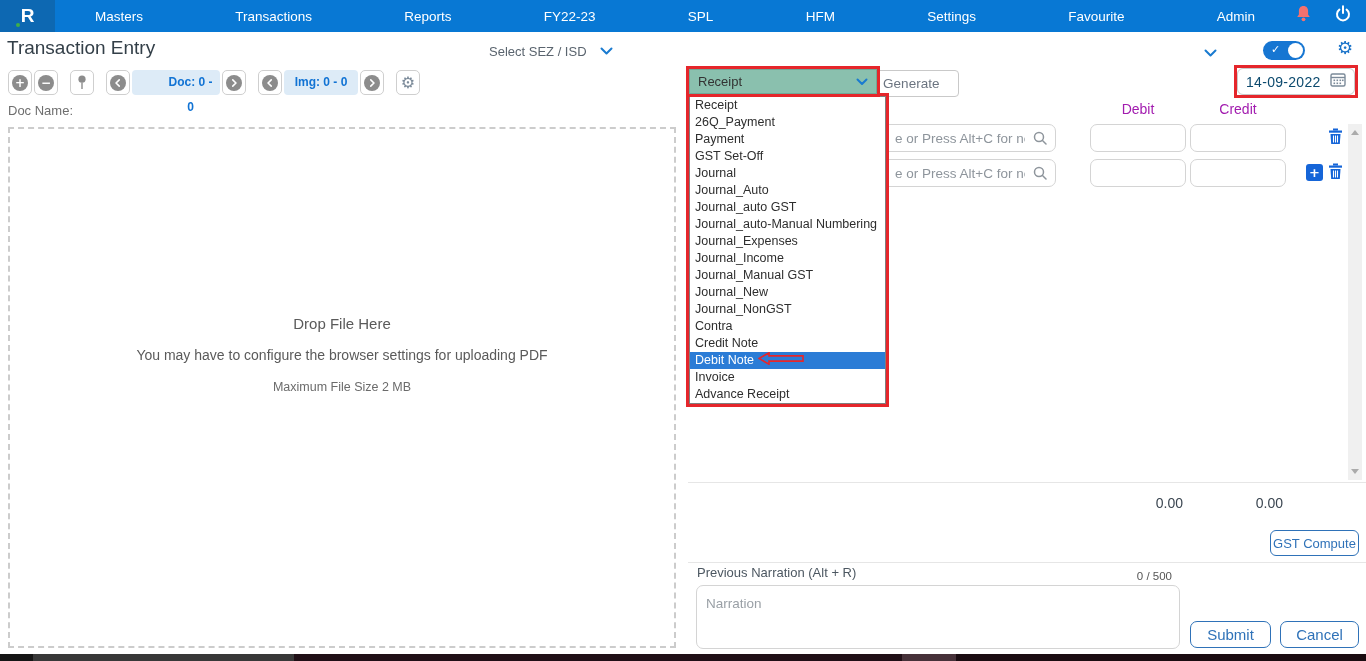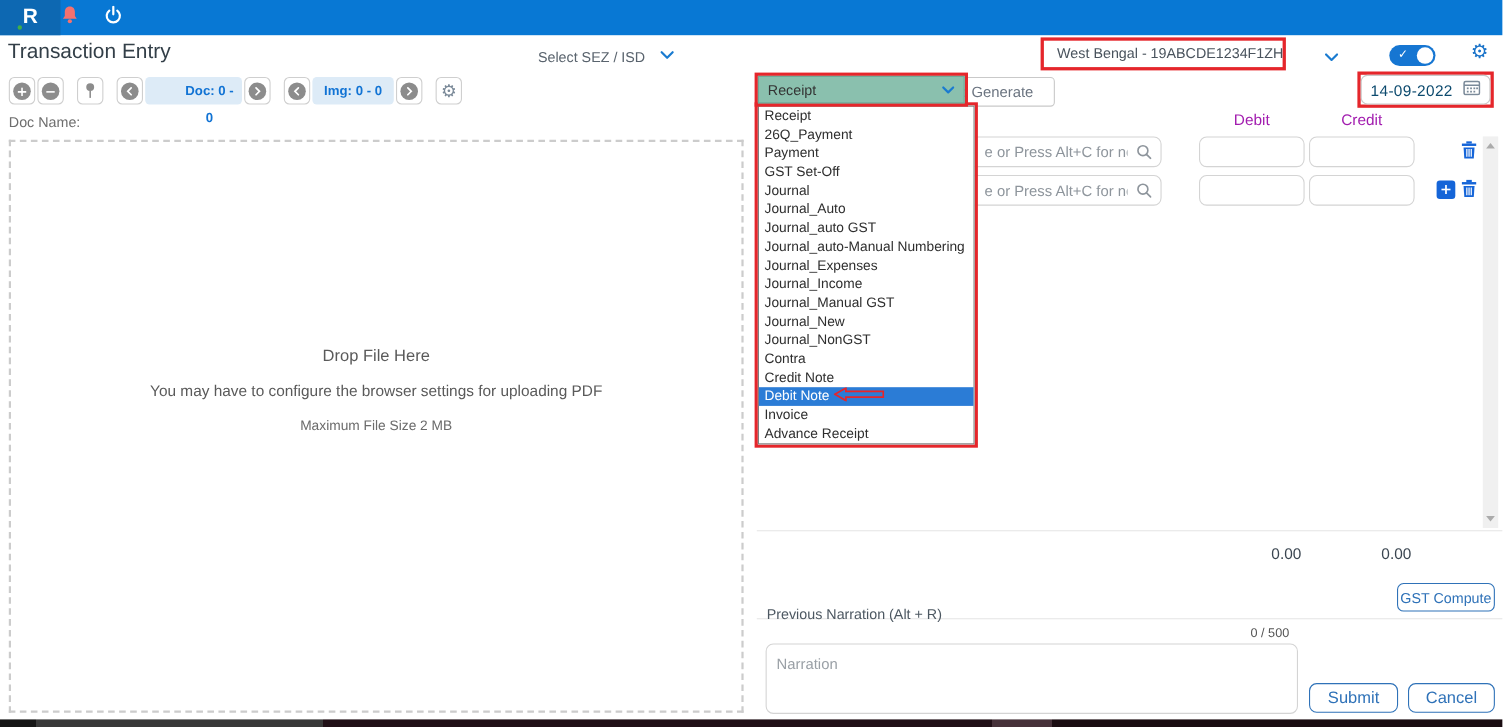--- a/index.html
+++ b/index.html
@@ -97,21 +97,21 @@
   #sb-down{bottom:6px;border-top:5px solid #ababab;}
 
   .hdiv{left:688px;width:678px;height:1px;background:#e6e6e6;}
   #div1{top:482px;} #div2{top:562px;}
   .total{top:495px;font-size:14px;color:#3b4651;width:96px;text-align:right;box-sizing:border-box;padding-right:3px;}
   #debit-total{left:1090px;} #credit-total{left:1190px;}
   #gst-btn{left:1270px;top:530px;width:89px;height:26px;background:#fff;border:1.5px solid #2f72b8;border-radius:6px;
         color:#2f72b8;font-size:13px;display:flex;align-items:center;justify-content:center;box-sizing:border-box;cursor:pointer;}
 
   
-  #narr-label{left:697px;top:551px;font-size:13px;color:#4c5761;}
+  #narr-label{left:697px;top:565px;font-size:13px;color:#4c5761;}
   #narr-counter{left:1090px;top:570px;width:82px;text-align:right;font-size:11.5px;color:#555;}
   #narration{left:696px;top:585px;width:484px;height:64px;border:1px solid #d4d4d4;border-radius:7px;
         box-sizing:border-box;padding:10px 9px;font-size:13.5px;font-family:inherit;resize:none;outline:none;color:#333;}
   #narration::placeholder{color:#9aa0a6;}
   .blue-btn{top:621px;height:27px;background:#fff;border:1.5px solid #2f72b8;border-radius:7px;color:#2f72b8;
         font-size:15px;display:flex;align-items:center;justify-content:center;box-sizing:border-box;cursor:pointer;}
   #submit-btn{left:1190px;width:81px;} #cancel-btn{left:1280px;width:79px;}
 
   
   #bottom-strip{left:0;top:654px;width:1366px;height:7px;
@@ -121,20 +121,31 @@
 </head>
 <body>
 
 <div id="app">
 
   <div id="navbar" class="abs">
     <div id="logo-tile">
       <span id="logo-glyph">R</span>
       <span id="logo-dot"></span>
     </div>
+    <div id="nav-items">
+        <div class="nav-item">Masters</div>
+        <div class="nav-item">Transactions</div>
+        <div class="nav-item">Reports</div>
+        <div class="nav-item">FY22-23</div>
+        <div class="nav-item">SPL</div>
+        <div class="nav-item">HFM</div>
+        <div class="nav-item">Settings</div>
+        <div class="nav-item">Favourite</div>
+        <div class="nav-item">Admin</div>
+      </div>
     <div id="bell-wrap">
       <svg width="17" height="18" viewBox="0 0 17 18">
         <path d="M8.5 1 C5.4 1 3.9 3.2 3.9 6.2 L3.9 9.6 L2.2 12 L14.8 12 L13.1 9.6 L13.1 6.2 C13.1 3.2 11.6 1 8.5 1 Z" fill="#f4716f"></path>
         <circle cx="8.5" cy="14.3" r="1.9" fill="#f4716f"></circle>
       </svg>
     </div>
     <div id="power-wrap">
       <svg width="18" height="18" viewBox="0 0 18 18">
         <path d="M12.6 4.6 A6 6 0 1 1 5.4 4.6" stroke="#fff" stroke-width="2" fill="none" stroke-linecap="round"></path>
         <line x1="9" y1="1.2" x2="9" y2="8" stroke="#fff" stroke-width="2" stroke-linecap="round"></line>
@@ -146,23 +157,20 @@
 
   <div id="sez-group" class="abs">
     <span id="sez-label">Select SEZ / ISD</span>
     <span>
       <svg width="13" height="9" viewBox="0 0 13 9">
           <path d="M1.5 1.5 L6.5 6.5 L11.5 1.5" stroke="#1a7bd0" stroke-width="2" fill="none" stroke-linecap="round" stroke-linejoin="round"></path>
         </svg>
     </span>
   </div>
 
-  <div id="branch-box" class="abs redbox">
-    <div id="branch-text">West Bengal - 19ABCDE1234F1ZH</div>
-  </div>
   <span id="branch-chevron" class="abs">
     <svg width="13" height="9" viewBox="0 0 13 9">
         <path d="M1.5 1.5 L6.5 6.5 L11.5 1.5" stroke="#1a7bd0" stroke-width="2" fill="none" stroke-linecap="round" stroke-linejoin="round"></path>
       </svg>
   </span>
 
   <div id="toggle" class="abs">
     <span id="toggle-check" class="icon">✓</span>
     <span id="toggle-knob"></span>
   </div>

